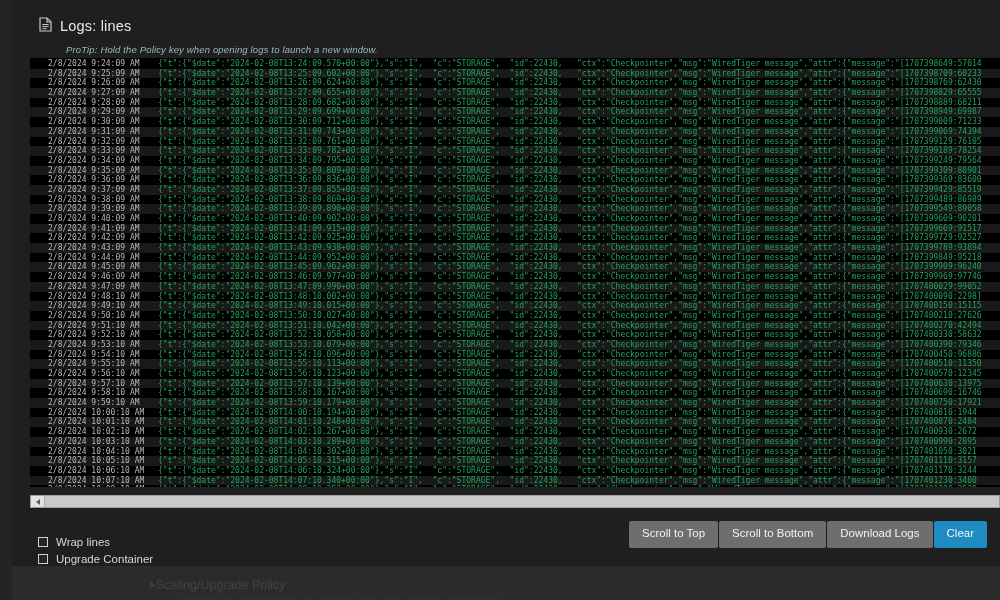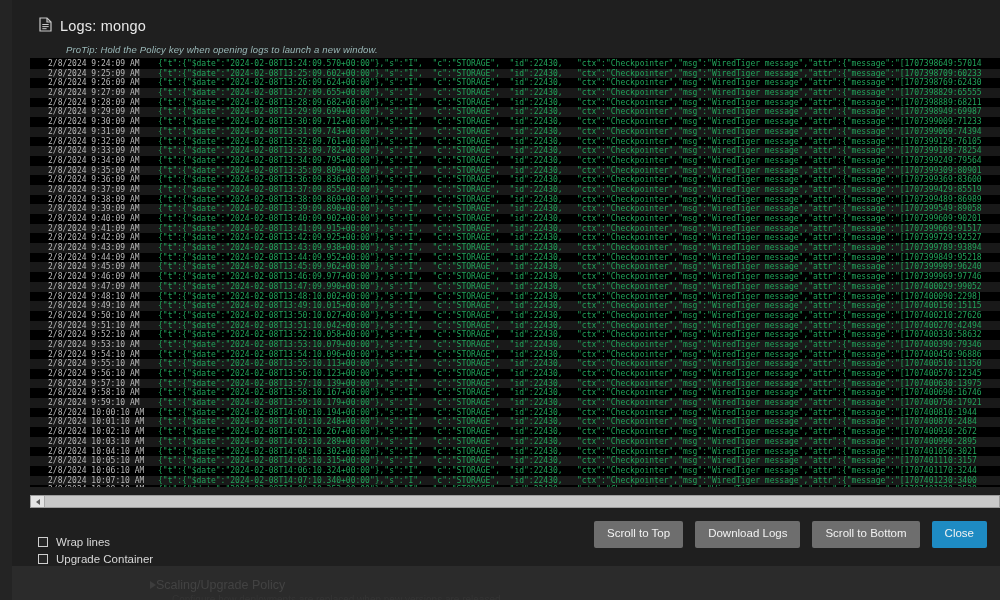--- a/index.html
+++ b/index.html
@@ -182,21 +182,21 @@
     background: #262626;
     box-sizing: border-box;
     flex: none;
   }
 
   .buttons {
     position: absolute;
     right: 13px;
     top: 5px;
     display: flex;
-    gap: 12px;
+    gap: 1px;
   }
   .btn {
     font-family: "Liberation Sans", sans-serif;
     font-size: 11.5px;
     color: #f2f2f2;
     background: #6e6e6e;
     border: none;
     border-radius: 2px;
     padding: 7px 13px 8px;
     cursor: pointer;
@@ -224,21 +224,21 @@
 
     <div class="panel-header">
       <div class="title-row">
         <span class="doc-icon">
           <svg width="13" height="15" viewBox="0 0 13 15">
             <path d="M1 1 H8 L12 5 V14 H1 Z" fill="none" stroke="#c9c9c9" stroke-width="1.2"></path>
             <path d="M8 1 V5 H12" fill="none" stroke="#c9c9c9" stroke-width="1.2"></path>
             <path d="M3.3 7.5 H9.7 M3.3 9.6 H9.7 M3.3 11.7 H7.6" stroke="#c9c9c9" stroke-width="1"></path>
           </svg>
         </span>
-        <span>Logs: mongo</span>
+        <span>Logs: lines</span>
       </div>
       <div class="protip">ProTip: Hold the Policy key when opening logs to launch a new window.</div>
     </div>
 
     <div class="log-wrap">
       <div class="log-lines" id="log-lines"><div class="log-line"><span class="ts">2/8/2024 9:24:09 AM</span><span class="body">{"t":{"$date":"2024-02-08T13:24:09.570+00:00"},"s":"I",  "c":"STORAGE",  "id":22430,   "ctx":"Checkpointer","msg":"WiredTiger message","attr":{"message":"[1707398649:57014</span></div><div class="log-line"><span class="ts">2/8/2024 9:25:09 AM</span><span class="body">{"t":{"$date":"2024-02-08T13:25:09.602+00:00"},"s":"I",  "c":"STORAGE",  "id":22430,   "ctx":"Checkpointer","msg":"WiredTiger message","attr":{"message":"[1707398709:60233</span></div><div class="log-line"><span class="ts">2/8/2024 9:26:09 AM</span><span class="body">{"t":{"$date":"2024-02-08T13:26:09.624+00:00"},"s":"I",  "c":"STORAGE",  "id":22430,   "ctx":"Checkpointer","msg":"WiredTiger message","attr":{"message":"[1707398769:62430</span></div><div class="log-line"><span class="ts">2/8/2024 9:27:09 AM</span><span class="body">{"t":{"$date":"2024-02-08T13:27:09.655+00:00"},"s":"I",  "c":"STORAGE",  "id":22430,   "ctx":"Checkpointer","msg":"WiredTiger message","attr":{"message":"[1707398829:65555</span></div><div class="log-line"><span class="ts">2/8/2024 9:28:09 AM</span><span class="body">{"t":{"$date":"2024-02-08T13:28:09.682+00:00"},"s":"I",  "c":"STORAGE",  "id":22430,   "ctx":"Checkpointer","msg":"WiredTiger message","attr":{"message":"[1707398889:68211</span></div><div class="log-line"><span class="ts">2/8/2024 9:29:09 AM</span><span class="body">{"t":{"$date":"2024-02-08T13:29:09.699+00:00"},"s":"I",  "c":"STORAGE",  "id":22430,   "ctx":"Checkpointer","msg":"WiredTiger message","attr":{"message":"[1707398949:69987</span></div><div class="log-line"><span class="ts">2/8/2024 9:30:09 AM</span><span class="body">{"t":{"$date":"2024-02-08T13:30:09.712+00:00"},"s":"I",  "c":"STORAGE",  "id":22430,   "ctx":"Checkpointer","msg":"WiredTiger message","attr":{"message":"[1707399009:71233</span></div><div class="log-line"><span class="ts">2/8/2024 9:31:09 AM</span><span class="body">{"t":{"$date":"2024-02-08T13:31:09.743+00:00"},"s":"I",  "c":"STORAGE",  "id":22430,   "ctx":"Checkpointer","msg":"WiredTiger message","attr":{"message":"[1707399069:74394</span></div><div class="log-line"><span class="ts">2/8/2024 9:32:09 AM</span><span class="body">{"t":{"$date":"2024-02-08T13:32:09.761+00:00"},"s":"I",  "c":"STORAGE",  "id":22430,   "ctx":"Checkpointer","msg":"WiredTiger message","attr":{"message":"[1707399129:76105</span></div><div class="log-line"><span class="ts">2/8/2024 9:33:09 AM</span><span class="body">{"t":{"$date":"2024-02-08T13:33:09.782+00:00"},"s":"I",  "c":"STORAGE",  "id":22430,   "ctx":"Checkpointer","msg":"WiredTiger message","attr":{"message":"[1707399189:78254</span></div><div class="log-line"><span class="ts">2/8/2024 9:34:09 AM</span><span class="body">{"t":{"$date":"2024-02-08T13:34:09.795+00:00"},"s":"I",  "c":"STORAGE",  "id":22430,   "ctx":"Checkpointer","msg":"WiredTiger message","attr":{"message":"[1707399249:79564</span></div><div class="log-line"><span class="ts">2/8/2024 9:35:09 AM</span><span class="body">{"t":{"$date":"2024-02-08T13:35:09.809+00:00"},"s":"I",  "c":"STORAGE",  "id":22430,   "ctx":"Checkpointer","msg":"WiredTiger message","attr":{"message":"[1707399309:80901</span></div><div class="log-line"><span class="ts">2/8/2024 9:36:09 AM</span><span class="body">{"t":{"$date":"2024-02-08T13:36:09.836+00:00"},"s":"I",  "c":"STORAGE",  "id":22430,   "ctx":"Checkpointer","msg":"WiredTiger message","attr":{"message":"[1707399369:83600</span></div><div class="log-line"><span class="ts">2/8/2024 9:37:09 AM</span><span class="body">{"t":{"$date":"2024-02-08T13:37:09.855+00:00"},"s":"I",  "c":"STORAGE",  "id":22430,   "ctx":"Checkpointer","msg":"WiredTiger message","attr":{"message":"[1707399429:85519</span></div><div class="log-line"><span class="ts">2/8/2024 9:38:09 AM</span><span class="body">{"t":{"$date":"2024-02-08T13:38:09.869+00:00"},"s":"I",  "c":"STORAGE",  "id":22430,   "ctx":"Checkpointer","msg":"WiredTiger message","attr":{"message":"[1707399489:86989</span></div><div class="log-line"><span class="ts">2/8/2024 9:39:09 AM</span><span class="body">{"t":{"$date":"2024-02-08T13:39:09.890+00:00"},"s":"I",  "c":"STORAGE",  "id":22430,   "ctx":"Checkpointer","msg":"WiredTiger message","attr":{"message":"[1707399549:89058</span></div><div class="log-line"><span class="ts">2/8/2024 9:40:09 AM</span><span class="body">{"t":{"$date":"2024-02-08T13:40:09.902+00:00"},"s":"I",  "c":"STORAGE",  "id":22430,   "ctx":"Checkpointer","msg":"WiredTiger message","attr":{"message":"[1707399609:90201</span></div><div class="log-line"><span class="ts">2/8/2024 9:41:09 AM</span><span class="body">{"t":{"$date":"2024-02-08T13:41:09.915+00:00"},"s":"I",  "c":"STORAGE",  "id":22430,   "ctx":"Checkpointer","msg":"WiredTiger message","attr":{"message":"[1707399669:91517</span></div><div class="log-line"><span class="ts">2/8/2024 9:42:09 AM</span><span class="body">{"t":{"$date":"2024-02-08T13:42:09.925+00:00"},"s":"I",  "c":"STORAGE",  "id":22430,   "ctx":"Checkpointer","msg":"WiredTiger message","attr":{"message":"[1707399729:92527</span></div><div class="log-line"><span class="ts">2/8/2024 9:43:09 AM</span><span class="body">{"t":{"$date":"2024-02-08T13:43:09.938+00:00"},"s":"I",  "c":"STORAGE",  "id":22430,   "ctx":"Checkpointer","msg":"WiredTiger message","attr":{"message":"[1707399789:93894</span></div><div class="log-line"><span class="ts">2/8/2024 9:44:09 AM</span><span class="body">{"t":{"$date":"2024-02-08T13:44:09.952+00:00"},"s":"I",  "c":"STORAGE",  "id":22430,   "ctx":"Checkpointer","msg":"WiredTiger message","attr":{"message":"[1707399849:95218</span></div><div class="log-line"><span class="ts">2/8/2024 9:45:09 AM</span><span class="body">{"t":{"$date":"2024-02-08T13:45:09.962+00:00"},"s":"I",  "c":"STORAGE",  "id":22430,   "ctx":"Checkpointer","msg":"WiredTiger message","attr":{"message":"[1707399909:96240</span></div><div class="log-line"><span class="ts">2/8/2024 9:46:09 AM</span><span class="body">{"t":{"$date":"2024-02-08T13:46:09.977+00:00"},"s":"I",  "c":"STORAGE",  "id":22430,   "ctx":"Checkpointer","msg":"WiredTiger message","attr":{"message":"[1707399969:97746</span></div><div class="log-line"><span class="ts">2/8/2024 9:47:09 AM</span><span class="body">{"t":{"$date":"2024-02-08T13:47:09.990+00:00"},"s":"I",  "c":"STORAGE",  "id":22430,   "ctx":"Checkpointer","msg":"WiredTiger message","attr":{"message":"[1707400029:99052</span></div><div class="log-line"><span class="ts">2/8/2024 9:48:10 AM</span><span class="body">{"t":{"$date":"2024-02-08T13:48:10.002+00:00"},"s":"I",  "c":"STORAGE",  "id":22430,   "ctx":"Checkpointer","msg":"WiredTiger message","attr":{"message":"[1707400090:2298]</span></div><div class="log-line"><span class="ts">2/8/2024 9:49:10 AM</span><span class="body">{"t":{"$date":"2024-02-08T13:49:10.015+00:00"},"s":"I",  "c":"STORAGE",  "id":22430,   "ctx":"Checkpointer","msg":"WiredTiger message","attr":{"message":"[1707400150:15115</span></div><div class="log-line"><span class="ts">2/8/2024 9:50:10 AM</span><span class="body">{"t":{"$date":"2024-02-08T13:50:10.027+00:00"},"s":"I",  "c":"STORAGE",  "id":22430,   "ctx":"Checkpointer","msg":"WiredTiger message","attr":{"message":"[1707400210:27626</span></div><div class="log-line"><span class="ts">2/8/2024 9:51:10 AM</span><span class="body">{"t":{"$date":"2024-02-08T13:51:10.042+00:00"},"s":"I",  "c":"STORAGE",  "id":22430,   "ctx":"Checkpointer","msg":"WiredTiger message","attr":{"message":"[1707400270:42494</span></div><div class="log-line"><span class="ts">2/8/2024 9:52:10 AM</span><span class="body">{"t":{"$date":"2024-02-08T13:52:10.058+00:00"},"s":"I",  "c":"STORAGE",  "id":22430,   "ctx":"Checkpointer","msg":"WiredTiger message","attr":{"message":"[1707400330:58632</span></div><div class="log-line"><span class="ts">2/8/2024 9:53:10 AM</span><span class="body">{"t":{"$date":"2024-02-08T13:53:10.079+00:00"},"s":"I",  "c":"STORAGE",  "id":22430,   "ctx":"Checkpointer","msg":"WiredTiger message","attr":{"message":"[1707400390:79346</span></div><div class="log-line"><span class="ts">2/8/2024 9:54:10 AM</span><span class="body">{"t":{"$date":"2024-02-08T13:54:10.096+00:00"},"s":"I",  "c":"STORAGE",  "id":22430,   "ctx":"Checkpointer","msg":"WiredTiger message","attr":{"message":"[1707400450:96886</span></div><div class="log-line"><span class="ts">2/8/2024 9:55:10 AM</span><span class="body">{"t":{"$date":"2024-02-08T13:55:10.113+00:00"},"s":"I",  "c":"STORAGE",  "id":22430,   "ctx":"Checkpointer","msg":"WiredTiger message","attr":{"message":"[1707400510:11350</span></div><div class="log-line"><span class="ts">2/8/2024 9:56:10 AM</span><span class="body">{"t":{"$date":"2024-02-08T13:56:10.123+00:00"},"s":"I",  "c":"STORAGE",  "id":22430,   "ctx":"Checkpointer","msg":"WiredTiger message","attr":{"message":"[1707400570:12345</span></div><div class="log-line"><span class="ts">2/8/2024 9:57:10 AM</span><span class="body">{"t":{"$date":"2024-02-08T13:57:10.139+00:00"},"s":"I",  "c":"STORAGE",  "id":22430,   "ctx":"Checkpointer","msg":"WiredTiger message","attr":{"message":"[1707400630:13975</span></div><div class="log-line"><span class="ts">2/8/2024 9:58:10 AM</span><span class="body">{"t":{"$date":"2024-02-08T13:58:10.167+00:00"},"s":"I",  "c":"STORAGE",  "id":22430,   "ctx":"Checkpointer","msg":"WiredTiger message","attr":{"message":"[1707400690:16746</span></div><div class="log-line"><span class="ts">2/8/2024 9:59:10 AM</span><span class="body">{"t":{"$date":"2024-02-08T13:59:10.179+00:00"},"s":"I",  "c":"STORAGE",  "id":22430,   "ctx":"Checkpointer","msg":"WiredTiger message","attr":{"message":"[1707400750:17921</span></div><div class="log-line"><span class="ts">2/8/2024 10:00:10 AM</span><span class="body">{"t":{"$date":"2024-02-08T14:00:10.194+00:00"},"s":"I",  "c":"STORAGE",  "id":22430,   "ctx":"Checkpointer","msg":"WiredTiger message","attr":{"message":"[1707400810:1944</span></div><div class="log-line"><span class="ts">2/8/2024 10:01:10 AM</span><span class="body">{"t":{"$date":"2024-02-08T14:01:10.248+00:00"},"s":"I",  "c":"STORAGE",  "id":22430,   "ctx":"Checkpointer","msg":"WiredTiger message","attr":{"message":"[1707400870:2484</span></div><div class="log-line"><span class="ts">2/8/2024 10:02:10 AM</span><span class="body">{"t":{"$date":"2024-02-08T14:02:10.267+00:00"},"s":"I",  "c":"STORAGE",  "id":22430,   "ctx":"Checkpointer","msg":"WiredTiger message","attr":{"message":"[1707400930:2672</span></div><div class="log-line"><span class="ts">2/8/2024 10:03:10 AM</span><span class="body">{"t":{"$date":"2024-02-08T14:03:10.289+00:00"},"s":"I",  "c":"STORAGE",  "id":22430,   "ctx":"Checkpointer","msg":"WiredTiger message","attr":{"message":"[1707400990:2895</span></div><div class="log-line"><span class="ts">2/8/2024 10:04:10 AM</span><span class="body">{"t":{"$date":"2024-02-08T14:04:10.302+00:00"},"s":"I",  "c":"STORAGE",  "id":22430,   "ctx":"Checkpointer","msg":"WiredTiger message","attr":{"message":"[1707401050:3021</span></div><div class="log-line"><span class="ts">2/8/2024 10:05:10 AM</span><span class="body">{"t":{"$date":"2024-02-08T14:05:10.315+00:00"},"s":"I",  "c":"STORAGE",  "id":22430,   "ctx":"Checkpointer","msg":"WiredTiger message","attr":{"message":"[1707401110:3157</span></div><div class="log-line"><span class="ts">2/8/2024 10:06:10 AM</span><span class="body">{"t":{"$date":"2024-02-08T14:06:10.324+00:00"},"s":"I",  "c":"STORAGE",  "id":22430,   "ctx":"Checkpointer","msg":"WiredTiger message","attr":{"message":"[1707401170:3244</span></div><div class="log-line"><span class="ts">2/8/2024 10:07:10 AM</span><span class="body">{"t":{"$date":"2024-02-08T14:07:10.340+00:00"},"s":"I",  "c":"STORAGE",  "id":22430,   "ctx":"Checkpointer","msg":"WiredTiger message","attr":{"message":"[1707401230:3400</span></div><div class="log-line"><span class="ts">2/8/2024 10:08:10 AM</span><span class="body">{"t":{"$date":"2024-02-08T14:08:10.353+00:00"},"s":"I",  "c":"STORAGE",  "id":22430,   "ctx":"Checkpointer","msg":"WiredTiger message","attr":{"message":"[1707401290:3538</span></div></div>
     </div>
 
     <div class="hscroll">
       <div class="hscroll-btn">
@@ -253,20 +253,20 @@
             <span class="checkbox"></span>
             <span>Wrap lines</span>
           </label>
           <label class="check-row">
             <span class="checkbox"></span>
             <span>Upgrade Container</span>
           </label>
         </div>
       <div class="buttons" id="buttons">
           <button class="btn">Scroll to Top</button>
+          <button class="btn">Scroll to Bottom</button>
           <button class="btn">Download Logs</button>
-          <button class="btn">Scroll to Bottom</button>
-          <button class="btn btn-primary">Close</button>
+          <button class="btn btn-primary">Clear</button>
         </div>
     </div>
 
   </div>
 </div>
 
 </body></html>

